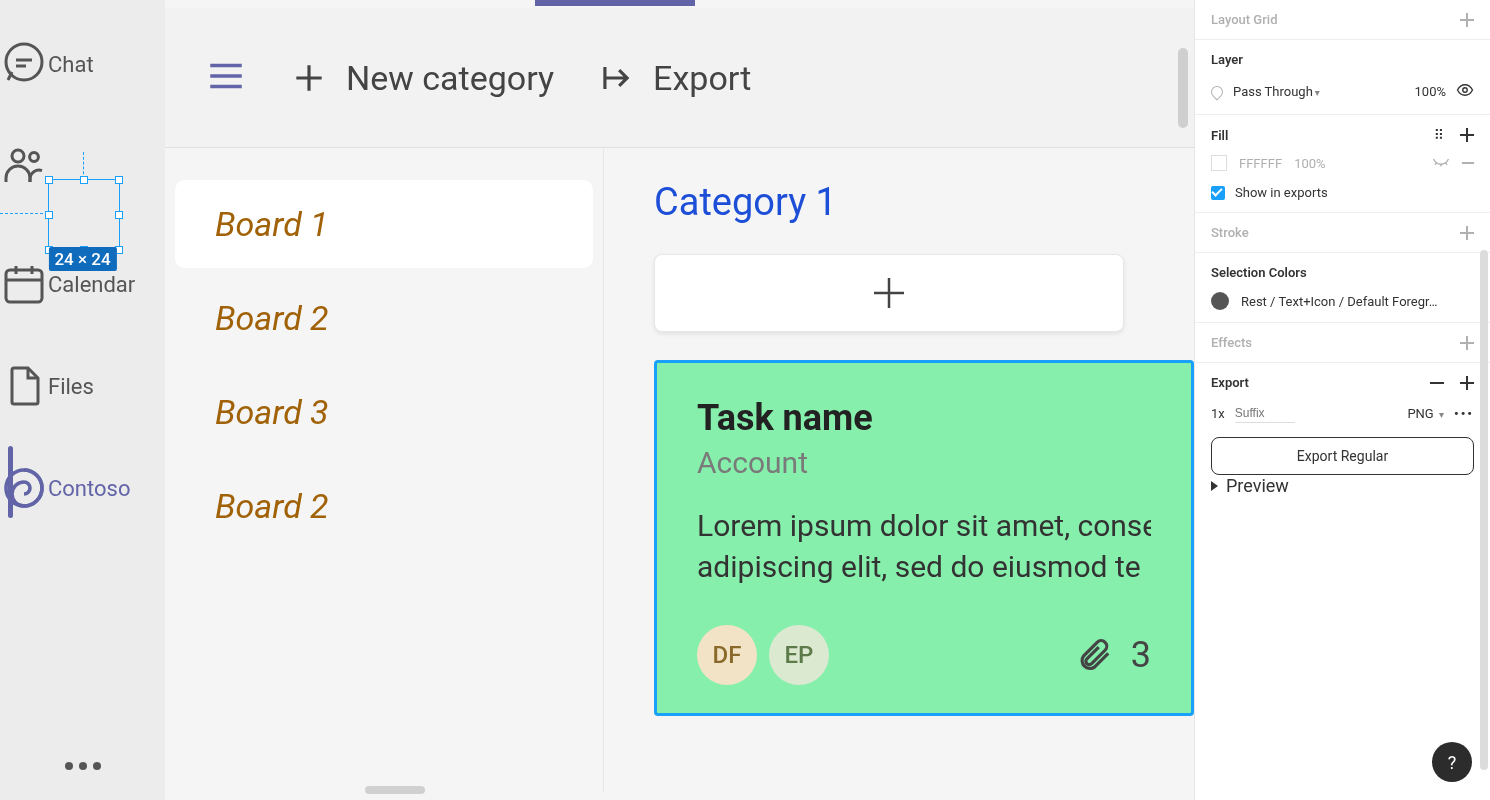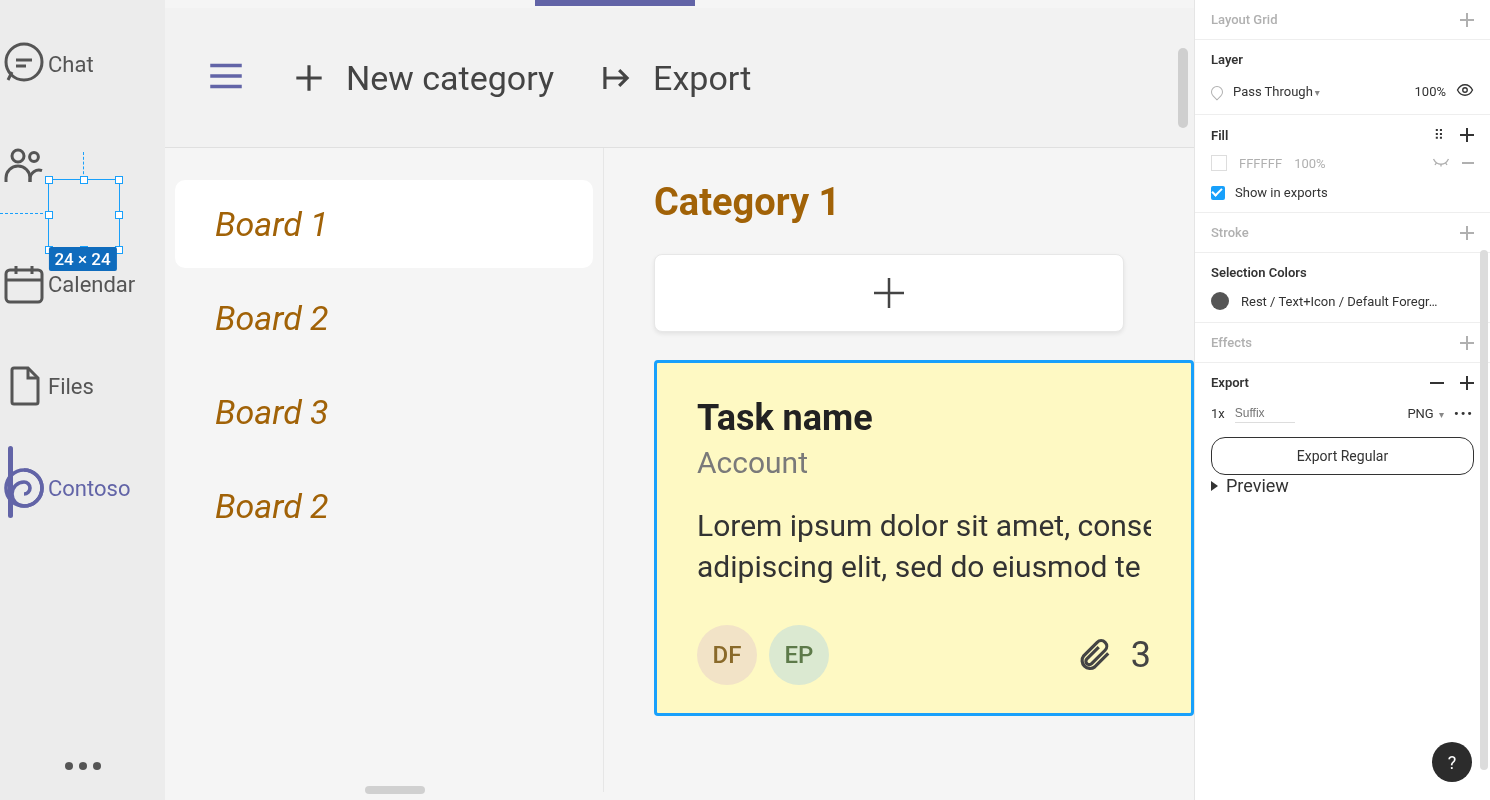--- a/index.html
+++ b/index.html
@@ -150,32 +150,32 @@
     position:absolute; bottom:6px; left:200px;
     width:60px; height:8px; background:#d0d0d0; border-radius:4px;
   }
 
   .category-col{
     flex:1;
     padding:40px 0 0 50px;
     position:relative;
   }
   .cat-title{
-    font-size:38px; font-weight:700; color:#a16207; margin-bottom:30px;
+    font-size:38px; font-weight:400; color:#1d4ed8; margin-bottom:30px;
   }
   .add-card{
     width:470px; height:78px; background:#fff; border-radius:8px;
     border:1px solid #e7e7e7;
     display:flex; align-items:center; justify-content:center;
     box-shadow:0 2px 4px rgba(0,0,0,0.08);
     margin-bottom:28px;
   }
   .add-card svg{width:40px;height:40px;}
   .task-card{
-    width:540px; background:#fef9c3; border:3px solid #18a0fb;
+    width:540px; background:#86efac; border:3px solid #18a0fb;
     border-radius:4px;
     padding:34px 40px 28px 40px;
   }
   .task-card .tname{ font-size:36px; font-weight:700; color:#222; margin-bottom:6px;}
   .task-card .tacct{ font-size:30px; color:#7a7a7a; margin-bottom:26px;}
   .task-card .tdesc{ font-size:30px; color:#333; line-height:1.35; margin-bottom:38px;
     white-space:nowrap; overflow:hidden;
   }
   .task-card .tftr{ display:flex; align-items:center; }
   .avatar{width:60px;height:60px;border-radius:50%;display:flex;align-items:center;justify-content:center;
@@ -226,21 +226,21 @@
 
   .sel-color-row{display:flex;align-items:center;gap:12px;margin-top:12px;}
   .sel-color{width:18px;height:18px;border-radius:50%;background:#555;}
 
   .export-ctl{display:flex;align-items:center;gap:10px;margin-top:14px;}
   .suffix-input{border:none;border-bottom:1px solid #ddd;width:60px;font-size:12px;color:#b0b0b0;padding:2px 0;}
   .dots{letter-spacing:2px;font-weight:700;color:#333;cursor:pointer;}
   .export-btn{
     margin-top:14px;
     border:1px solid #333;
-    border-radius:14px;
+    border-radius:8px;
     text-align:center;
     padding:10px 0;
     font-size:14px;
     cursor:pointer;
   }
   .preview-row{display:flex;align-items:center;gap:8px;font-size:18px;}
   .tri{width:0;height:0;border-top:5px solid transparent;border-bottom:5px solid transparent;border-left:7px solid #333;}
 
   .help-fab{
     position:absolute; right:18px; bottom:18px;

